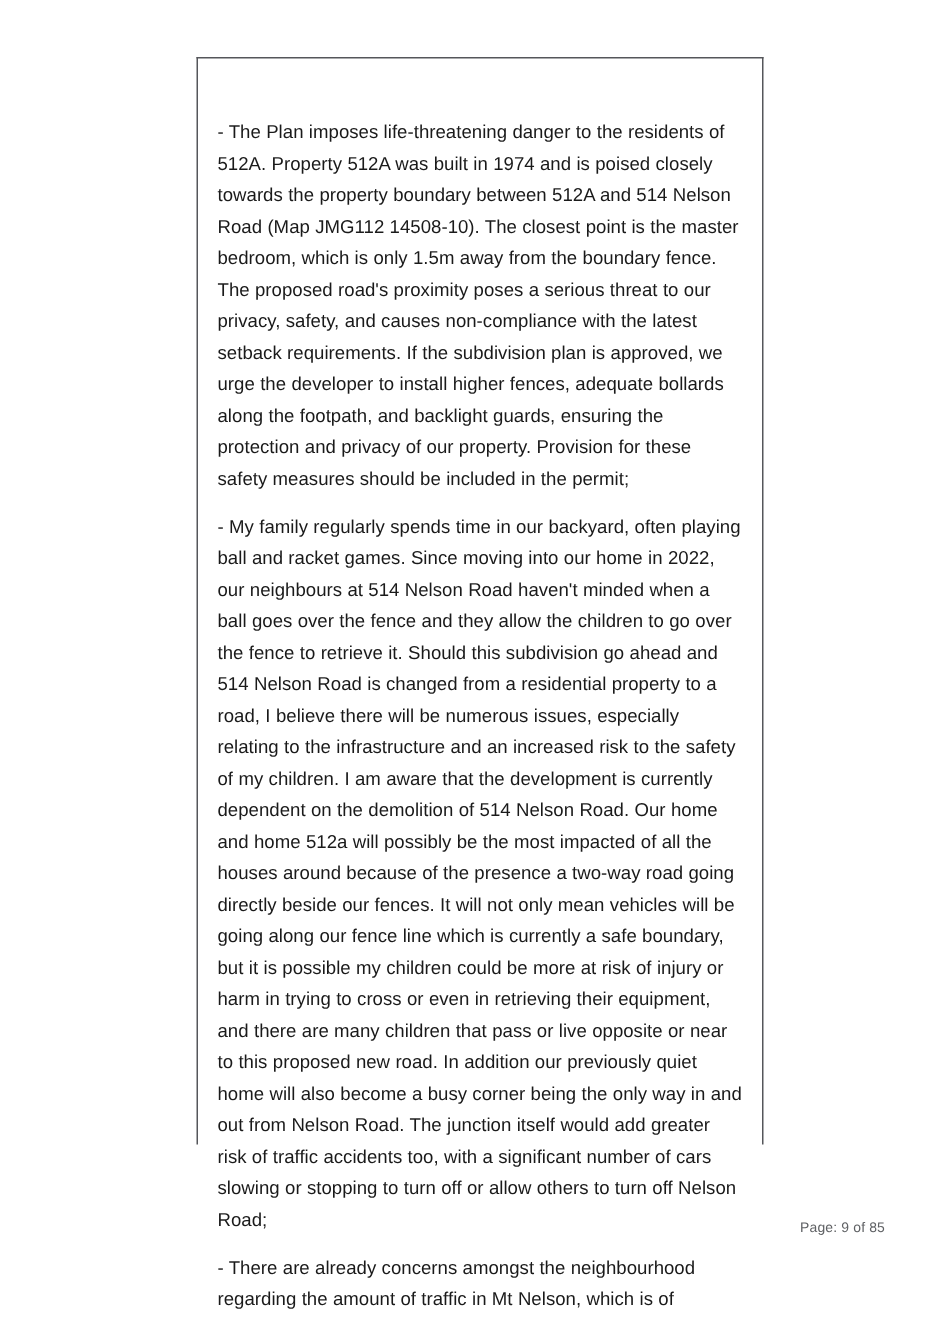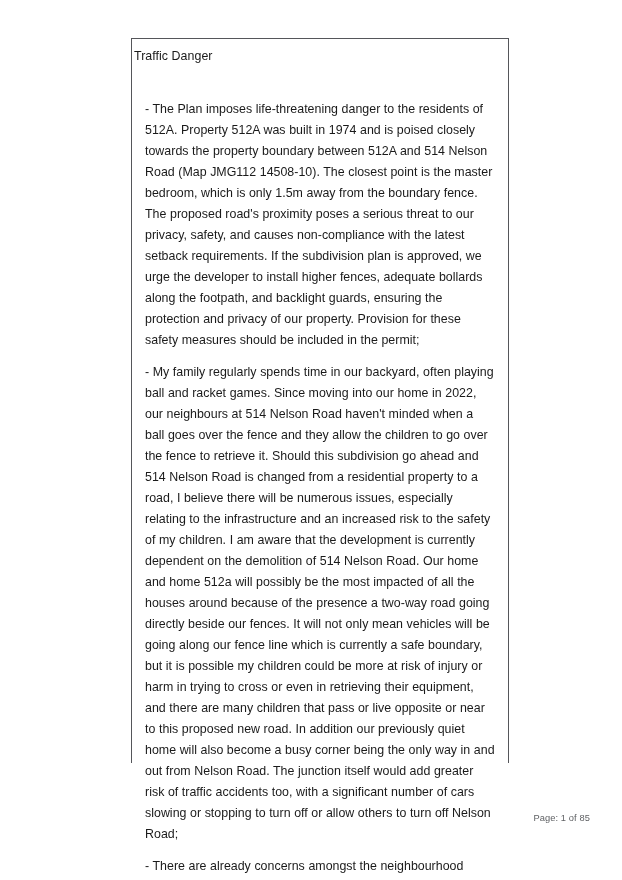--- a/index.html
+++ b/index.html
@@ -87,28 +87,27 @@
   }
 </style>
 </head>
 <body>
 
 <div class="page-sheet">
 
   <div class="text-frame">
     <div class="frame-inner">
 
-      <p class="doc-heading">Traffic Danger</p>
 
       <div class="blank-line"></div>
 
       <p class="doc-para">- The Plan imposes life-threatening danger to the residents of 512A. Property 512A was built in 1974 and is poised closely towards the property boundary between 512A and 514 Nelson Road (Map JMG112 14508-10). The closest point is the master bedroom, which is only 1.5m away from the boundary fence. The proposed road's proximity poses a serious threat to our privacy, safety, and causes non-compliance with the latest setback requirements. If the subdivision plan is approved, we urge the developer to install higher fences, adequate bollards along the footpath, and backlight guards, ensuring the protection and privacy of our property. Provision for these safety measures should be included in the permit;</p>
 
       <p class="doc-para">- My family regularly spends time in our backyard, often playing ball and racket games. Since moving into our home in 2022, our neighbours at 514 Nelson Road haven't minded when a ball goes over the fence and they allow the children to go over the fence to retrieve it. Should this subdivision go ahead and 514 Nelson Road is changed from a residential property to a road, I believe there will be numerous issues, especially relating to the infrastructure and an increased risk to the safety of my children. I am aware that the development is currently dependent on the demolition of 514 Nelson Road. Our home and home 512a will possibly be the most impacted of all the houses around because of the presence a two-way road going directly beside our fences. It will not only mean vehicles will be going along our fence line which is currently a safe boundary, but it is possible my children could be more at risk of injury or harm in trying to cross or even in retrieving their equipment, and there are many children that pass or live opposite or near to this proposed new road. In addition our previously quiet home will also become a busy corner being the only way in and out from Nelson Road. The junction itself would add greater risk of traffic accidents too, with a significant number of cars slowing or stopping to turn off or allow others to turn off Nelson Road;</p>
 
       <p class="doc-para">- There are already concerns amongst the neighbourhood regarding the amount of traffic in Mt Nelson, which is of particular concern in the case of a significant bush fire. Adding these new homes in Mt Nelson will increase the population density and cause greater risk to life in the case of bush fires, as all residents would be trying to leave via the one road? Seventeen more homes with still poor infrastructure and bushfire safety is an issue.</p>
 
     </div>
   </div>
 
-  <div class="page-footer">Page: 1 of 85</div>
+  <div class="page-footer">Page: 9 of 85</div>
 
 </div>
 
 </body></html>

